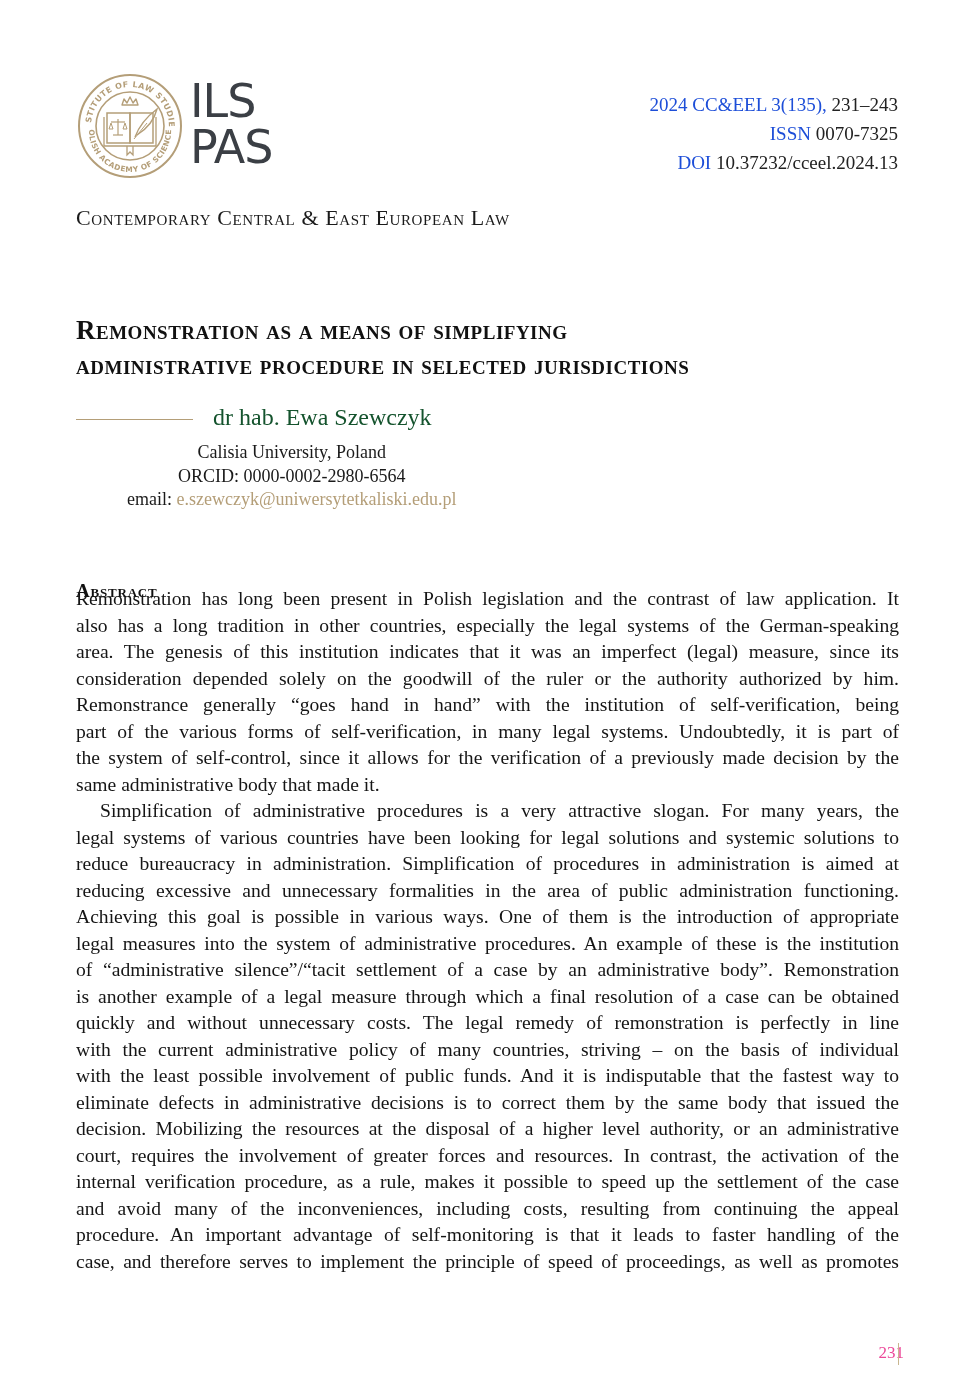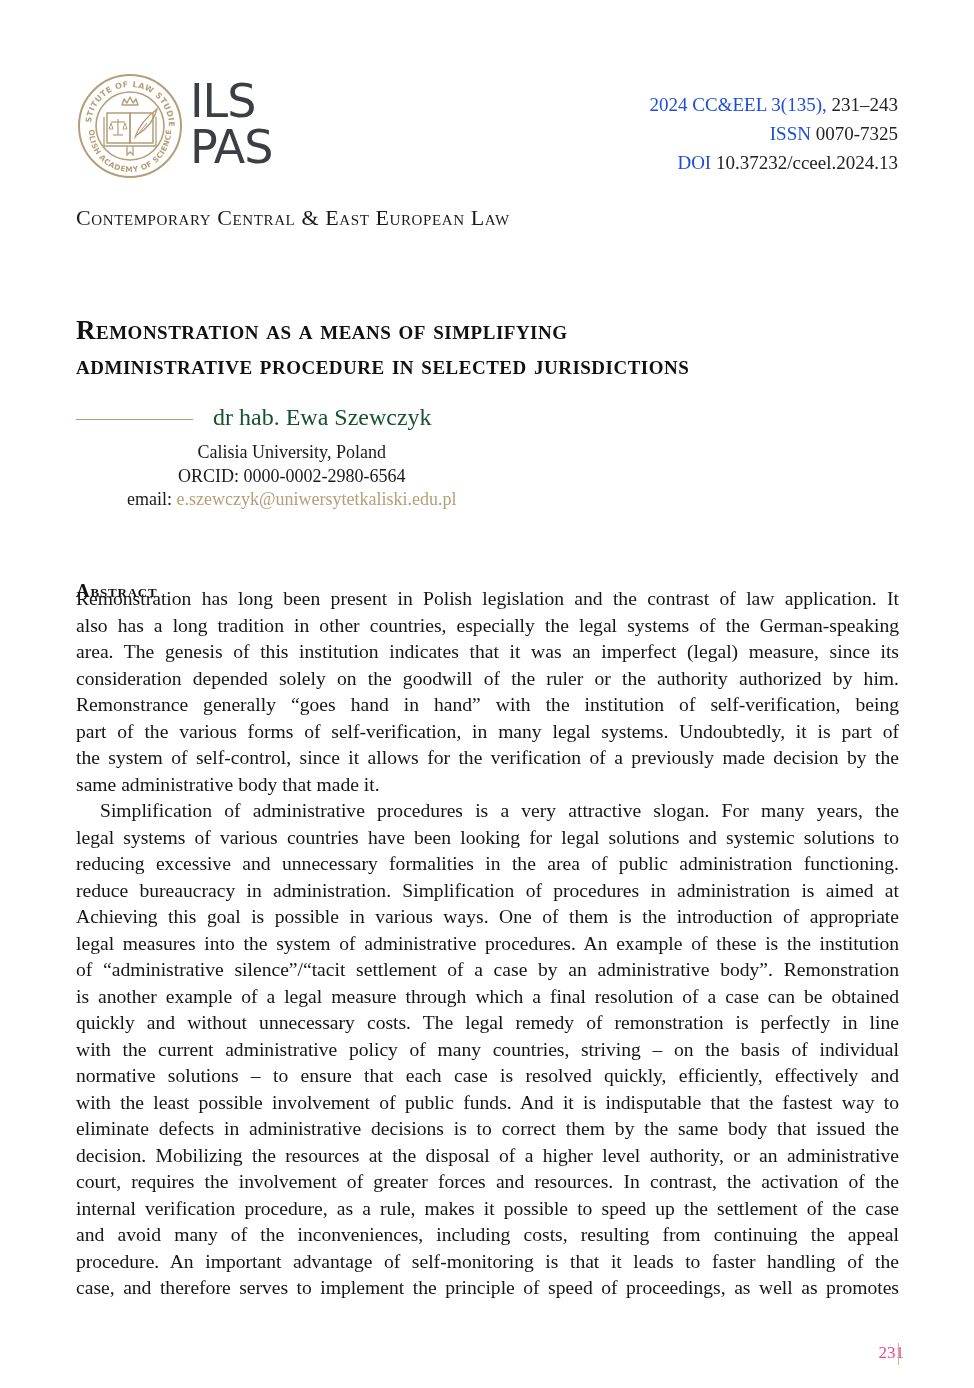--- a/index.html
+++ b/index.html
@@ -227,29 +227,28 @@
       <span class="line">area. The genesis of this institution indicates that it was an imperfect (legal) measure, since its</span>
       <span class="line">consideration depended solely on the goodwill of the ruler or the authority authorized by him.</span>
       <span class="line">Remonstrance generally “goes hand in hand” with the institution of self-verification, being</span>
       <span class="line">part of the various forms of self-verification, in many legal systems. Undoubtedly, it is part of</span>
       <span class="line">the system of self-control, since it allows for the verification of a previously made decision by the</span>
       <span class="line last">same administrative body that made it.</span>
     </div>
     <div>
       <span class="line indent">Simplification of administrative procedures is a very attractive slogan. For many years, the</span>
       <span class="line">legal systems of various countries have been looking for legal solutions and systemic solutions to</span>
+      <span class="line">reduce bureaucracy in administration. Simplification of procedures in administration is aimed at</span>
       <span class="line">reducing excessive and unnecessary formalities in the area of public administration functioning.</span>
-      <span class="line">reduce bureaucracy in administration. Simplification of procedures in administration is aimed at</span>
       <span class="line">Achieving this goal is possible in various ways. One of them is the introduction of appropriate</span>
       <span class="line">legal measures into the system of administrative procedures. An example of these is the institution</span>
       <span class="line">of “administrative silence”/“tacit settlement of a case by an administrative body”. Remonstration</span>
       <span class="line">is another example of a legal measure through which a final resolution of a case can be obtained</span>
       <span class="line">quickly and without unnecessary costs. The legal remedy of remonstration is perfectly in line</span>
       <span class="line">with the current administrative policy of many countries, striving – on the basis of individual</span>
-      <span class="line">normative solutions – to ensure that each case is resolved quickly, efficiently, effectively and</span>
       <span class="line">with the least possible involvement of public funds. And it is indisputable that the fastest way to</span>
       <span class="line">eliminate defects in administrative decisions is to correct them by the same body that issued the</span>
       <span class="line">decision. Mobilizing the resources at the disposal of a higher level authority, or an administrative</span>
       <span class="line">court, requires the involvement of greater forces and resources. In contrast, the activation of the</span>
       <span class="line">internal verification procedure, as a rule, makes it possible to speed up the settlement of the case</span>
       <span class="line">and avoid many of the inconveniences, including costs, resulting from continuing the appeal</span>
       <span class="line">procedure. An important advantage of self-monitoring is that it leads to faster handling of the</span>
       <span class="line">case, and therefore serves to implement the principle of speed of proceedings, as well as promotes</span>
     </div>
   </div>

